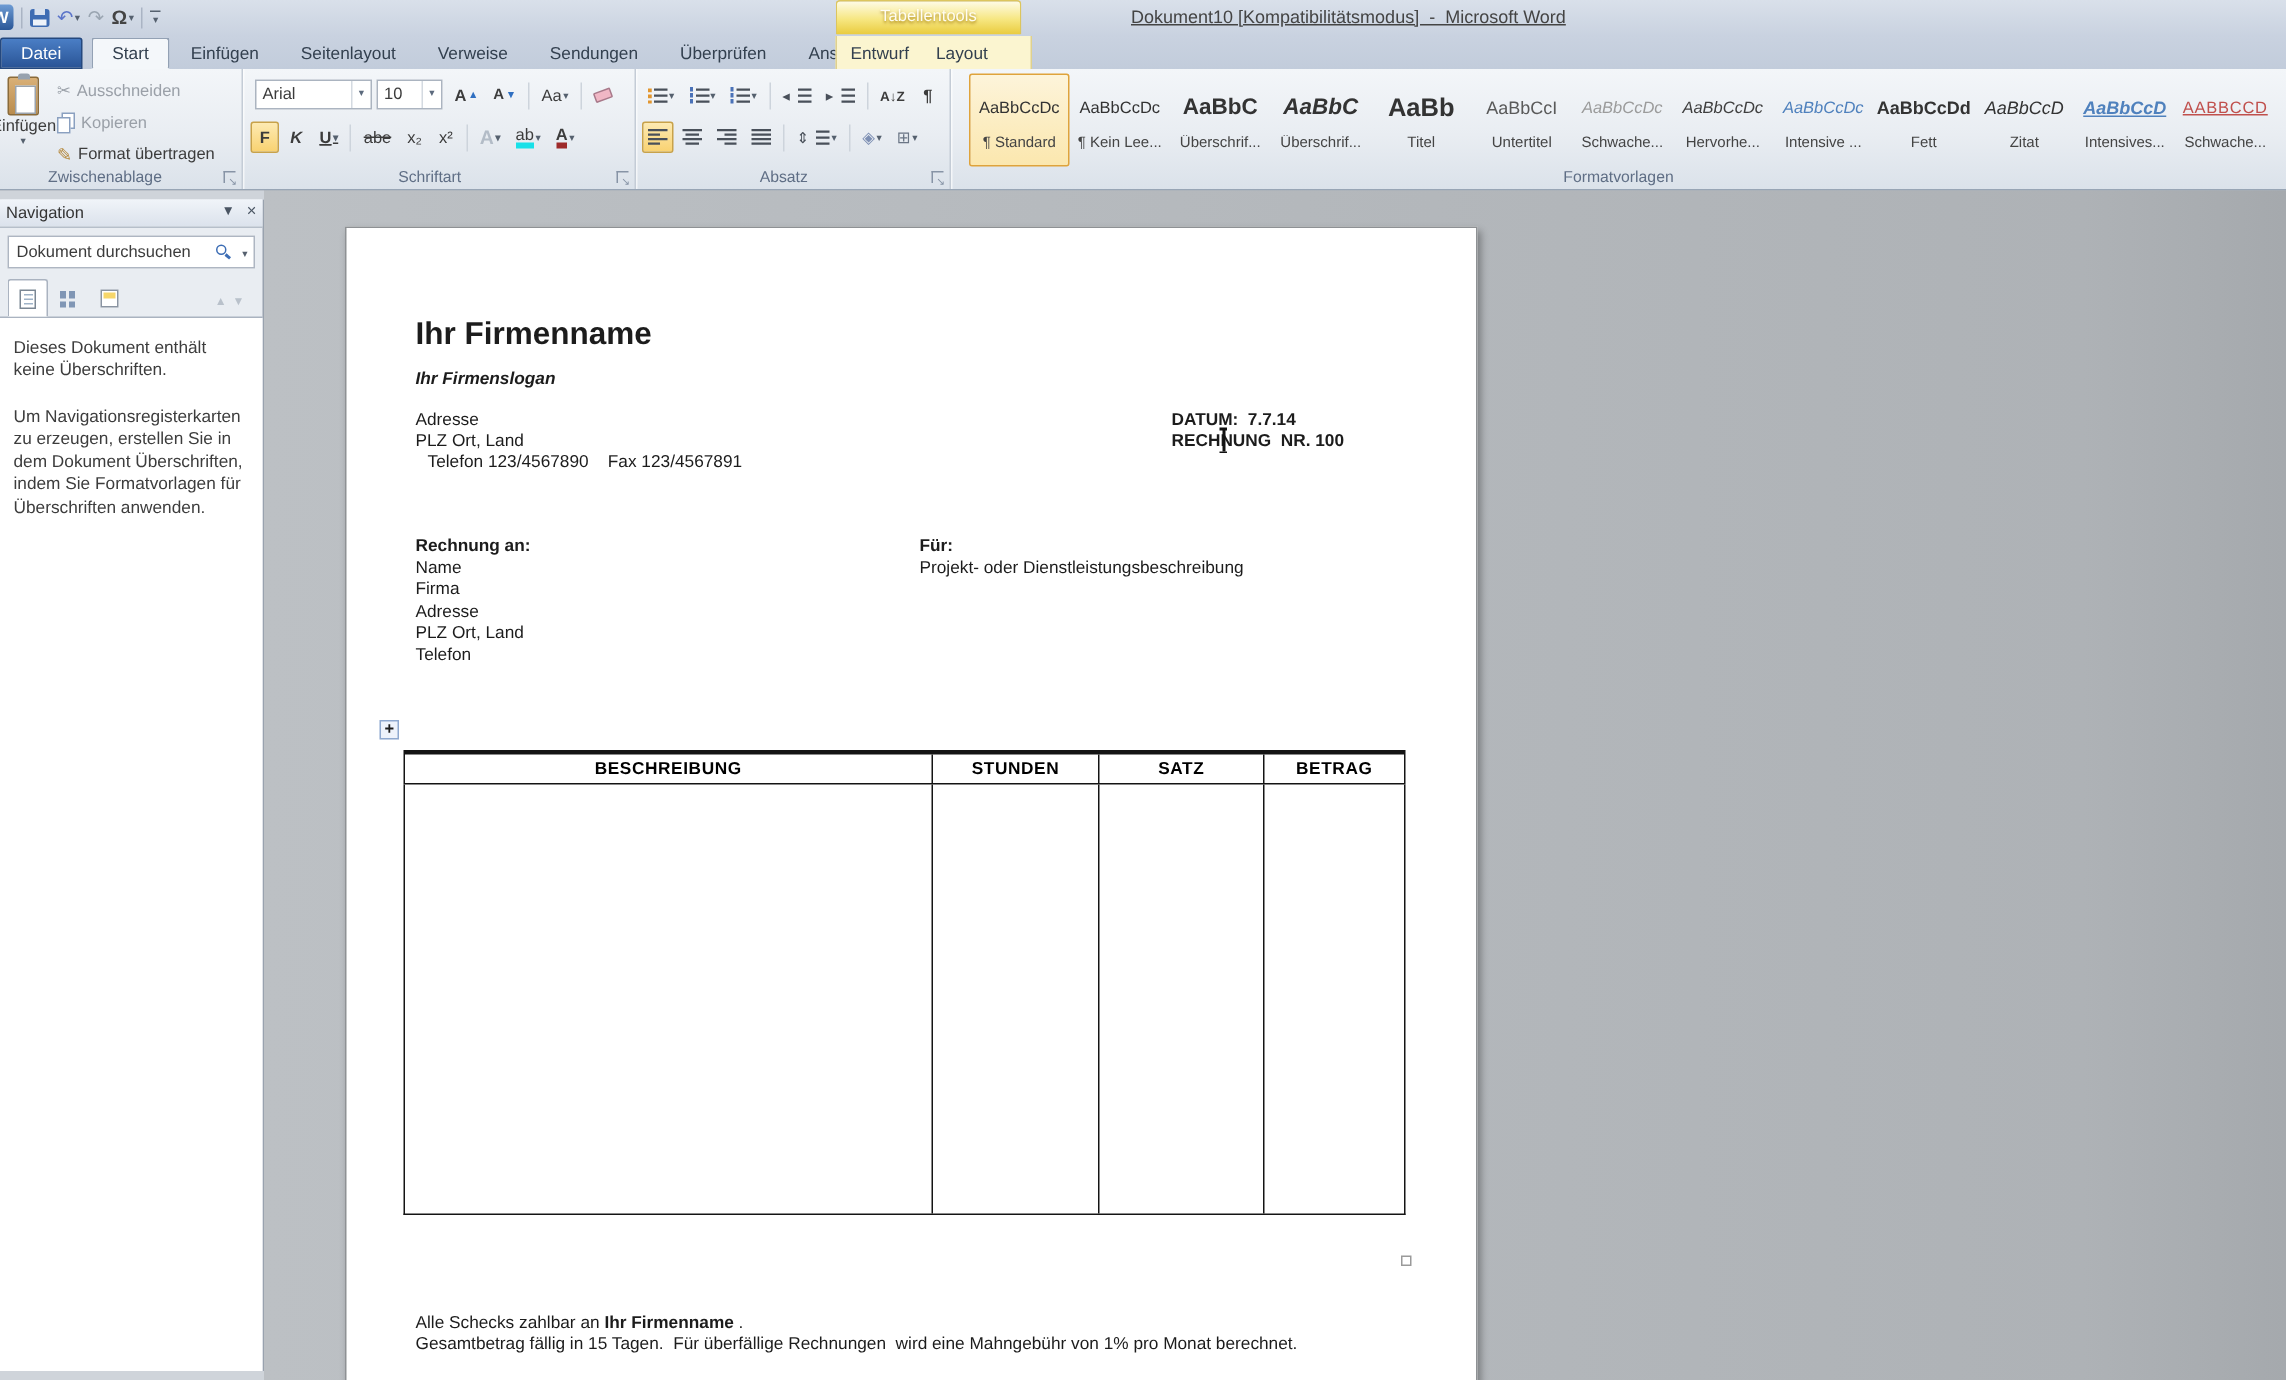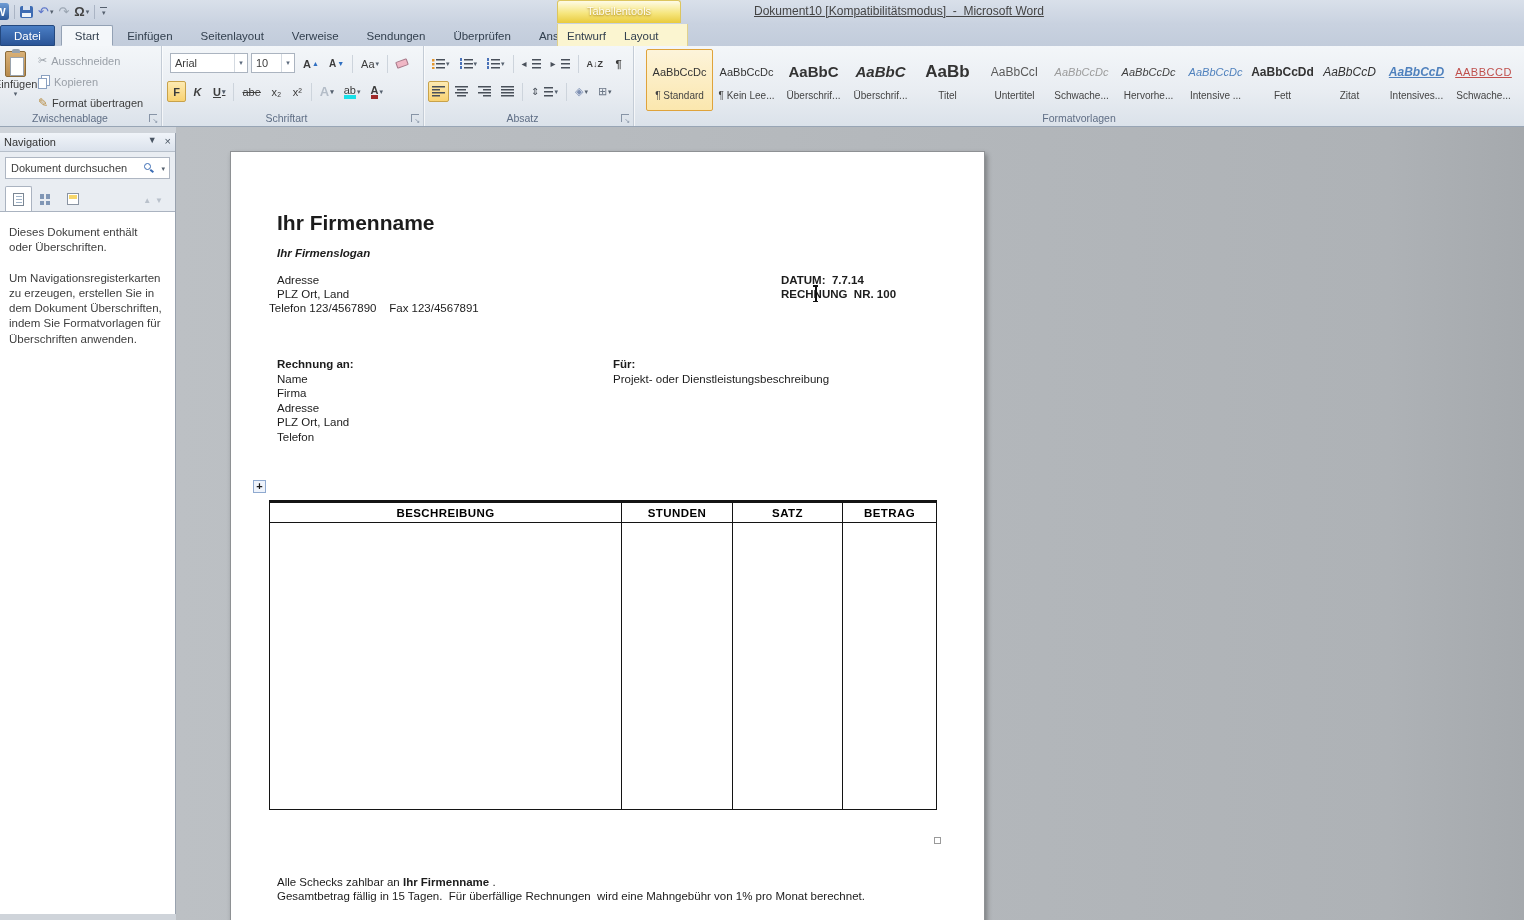--- a/index.html
+++ b/index.html
@@ -436,34 +436,34 @@
               <span class="ic-pages"></span>
             </div>
           <div class="np-tab">
               <span class="ic-results"></span>
             </div>
           <div class="np-arrows">
             <span>▲</span><span>▼</span>
           </div>
         </div>
         <div class="np-body">
-          <p>Dieses Dokument enthält oder Überschriften.</p>
+          <p>Dieses Dokument enthält keine Überschriften.</p>
           <p>Um Navigationsregisterkarten zu erzeugen, erstellen Sie in dem Dokument Überschriften, indem Sie Formatvorlagen für Überschriften anwenden.</p>
         </div>
       </div>
     </div>
 
     <div class="docarea">
       <div class="page">
 
         <div class="abs doc-company" style="left:46px; top:59px;">Ihr Firmenname</div>
         <div class="abs doc-slogan" style="left:46px; top:95px;">Ihr Firmenslogan</div>
         <div class="abs t11" style="left:46px; top:122px;">Adresse</div>
         <div class="abs t11" style="left:46px; top:136px;">PLZ Ort, Land</div>
-        <div class="abs t11" style="left:38px; top:150px;text-align:center;">Telefon 123/4567890    Fax 123/4567891</div>
+        <div class="abs t11" style="left:54px; top:150px;text-align:center;">Telefon 123/4567890    Fax 123/4567891</div>
 
         <div class="abs t11 b" style="left:550px; top:122px;">DATUM:  7.7.14</div>
         <div class="abs t11 b" style="left:550px; top:136px;">RECHNUNG  NR. 100</div>
         <div class="abs ibeam" style="left:580px; top:133px;"><span class="stem"></span></div>
 
         <div class="abs t11 b" style="left:46px; top:206px;">Rechnung an:</div>
         <div class="abs t11" style="left:46px; top:221px;">Name</div>
         <div class="abs t11" style="left:46px; top:235px;">Firma</div>
         <div class="abs t11" style="left:46px; top:250px;">Adresse</div>
         <div class="abs t11" style="left:46px; top:264px;">PLZ Ort, Land</div>

